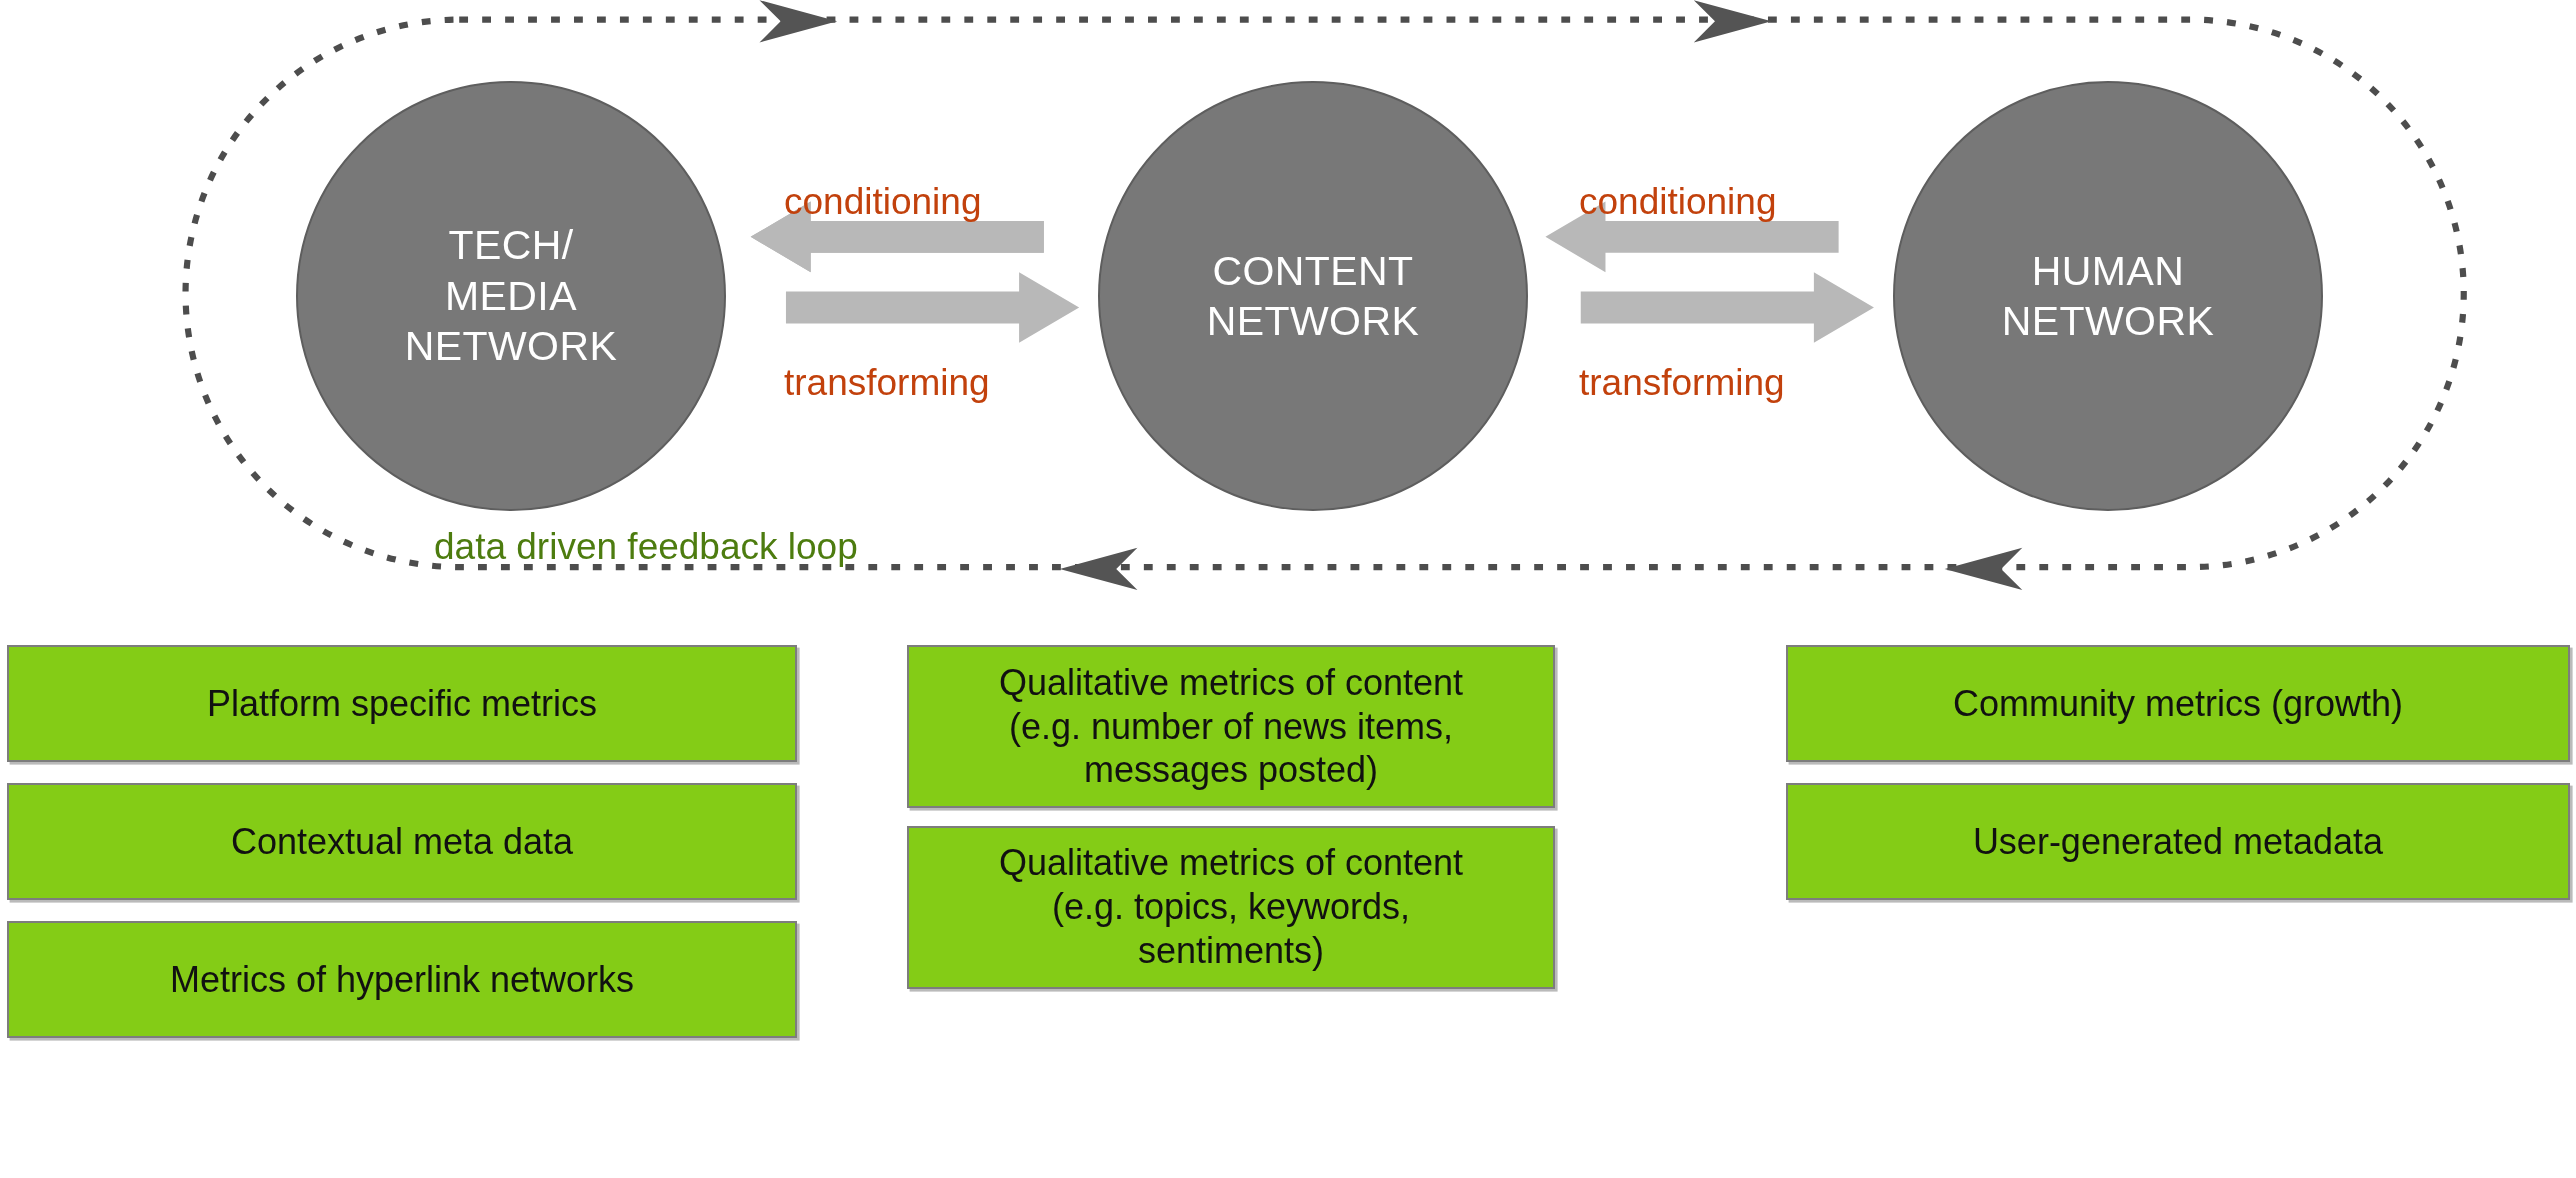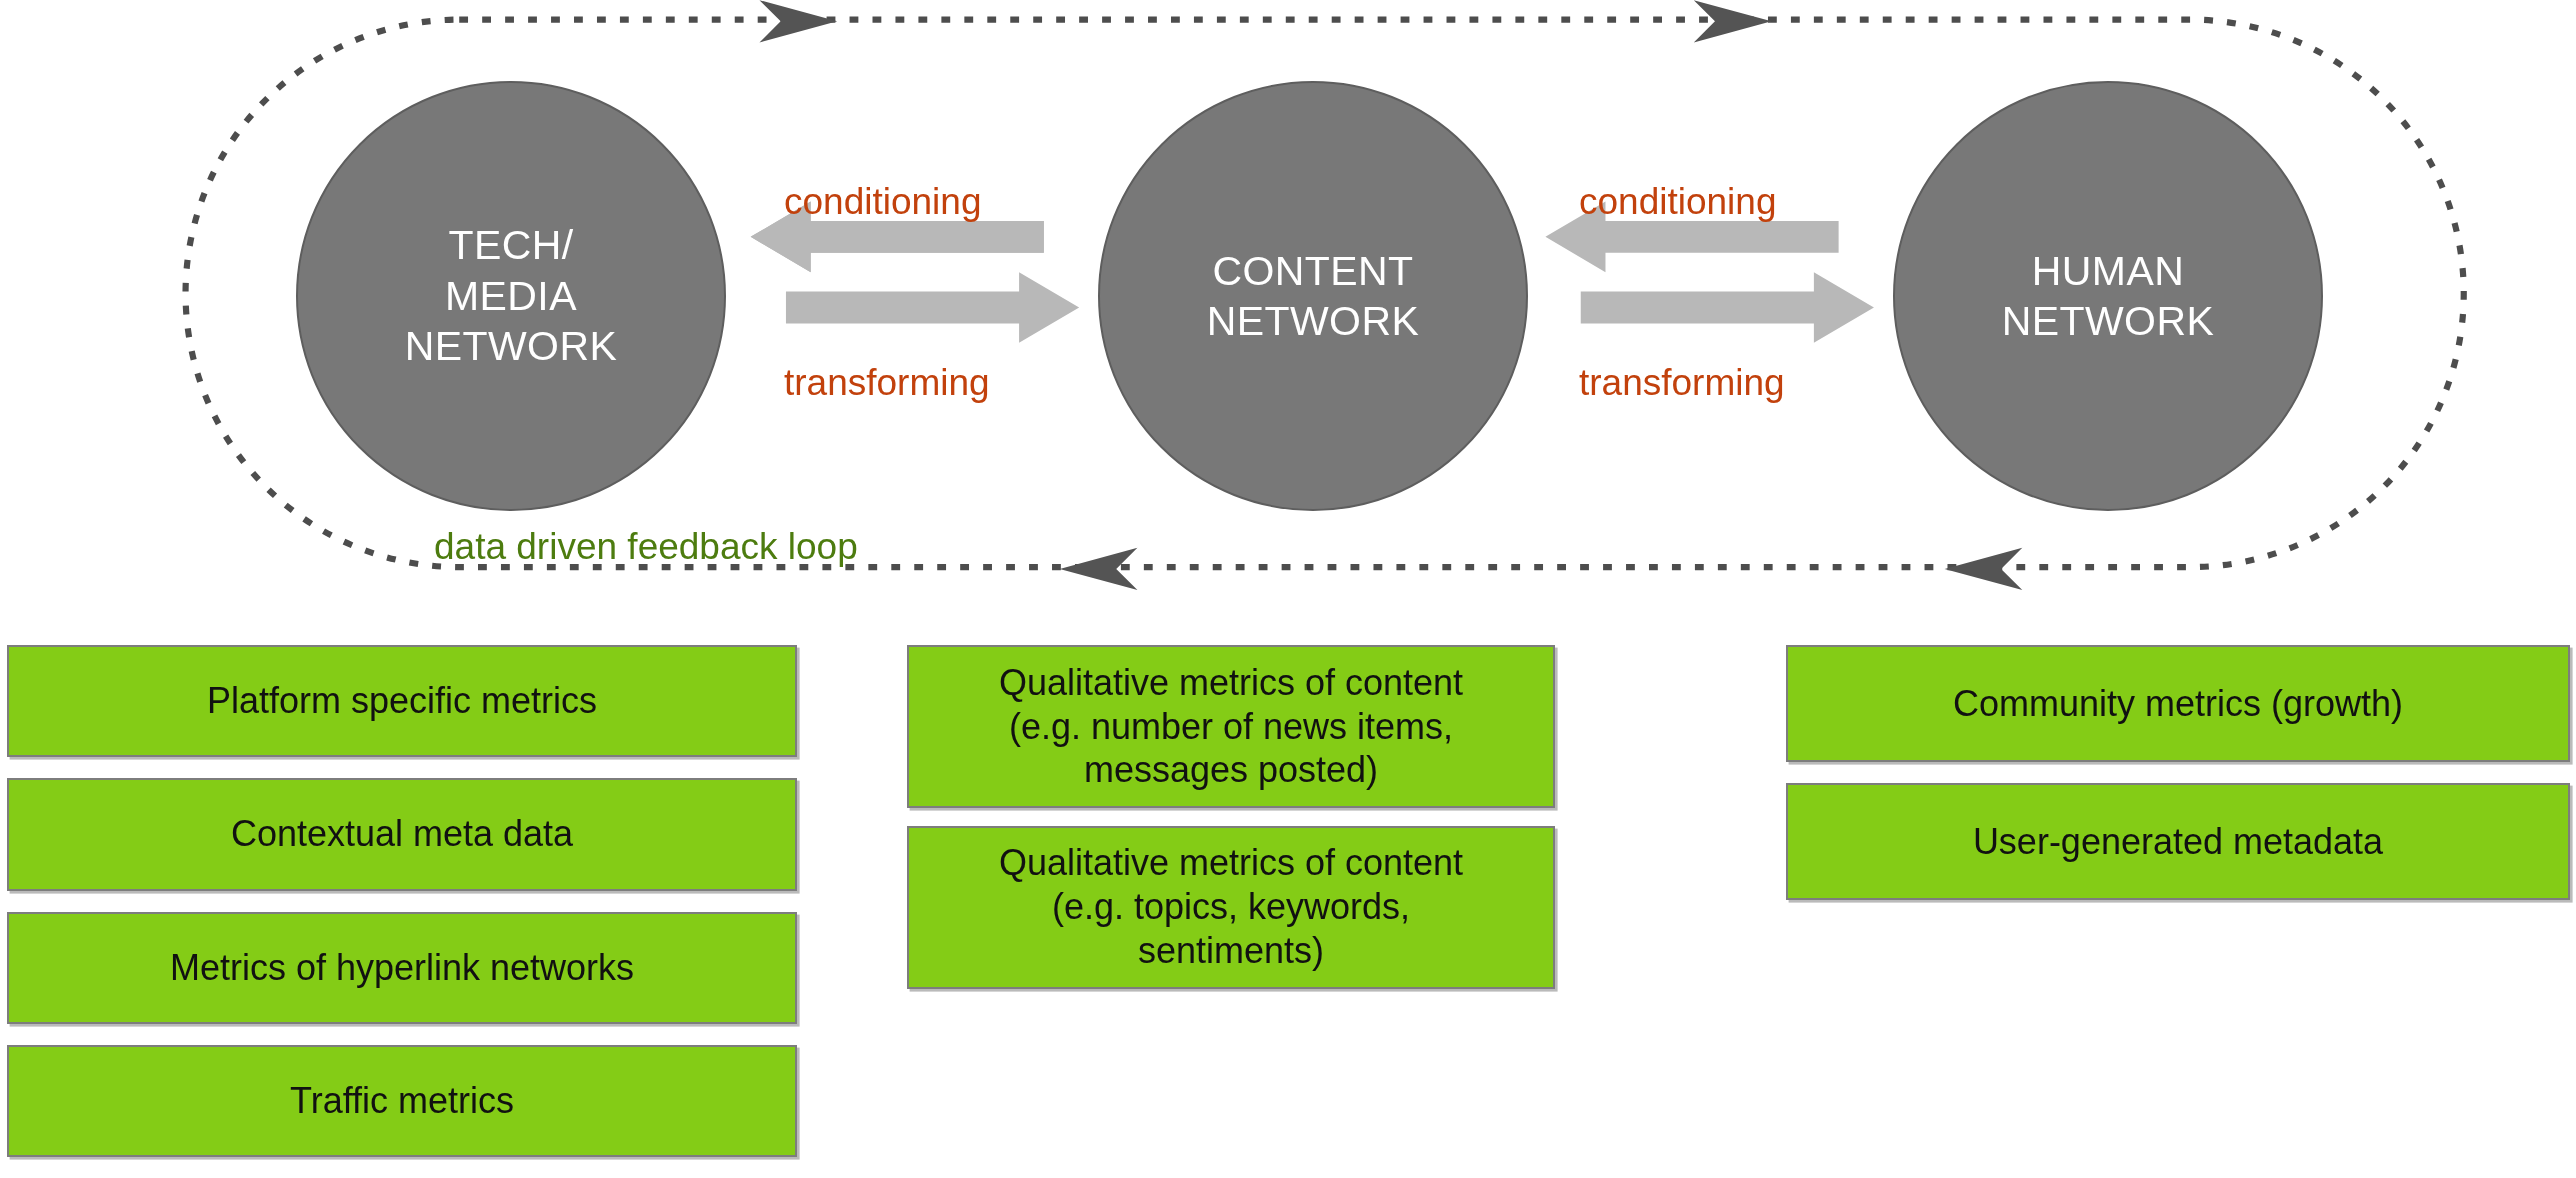--- a/index.html
+++ b/index.html
@@ -173,21 +173,20 @@
   <div class="edge-label" style="left:1579px; top:362px;">transforming</div>
 
   <div class="loop-caption" style="left:434px; top:526px;">data driven feedback loop</div>
 
   <div id="columns">
 
     <div class="metric-column" id="col-left">
       <div class="metric-box">Platform specific metrics</div>
       <div class="metric-box">Contextual meta data</div>
       <div class="metric-box">Metrics of hyperlink networks</div>
-      <div class="metric-box">Traffic metrics</div>
     </div>
 
     <div class="metric-column" id="col-mid">
       <div class="metric-box">Qualitative metrics of content
 (e.g. number of news items,
 messages posted)</div>
       <div class="metric-box">Qualitative metrics of content
 (e.g. topics, keywords,
 sentiments)</div>
     </div>

